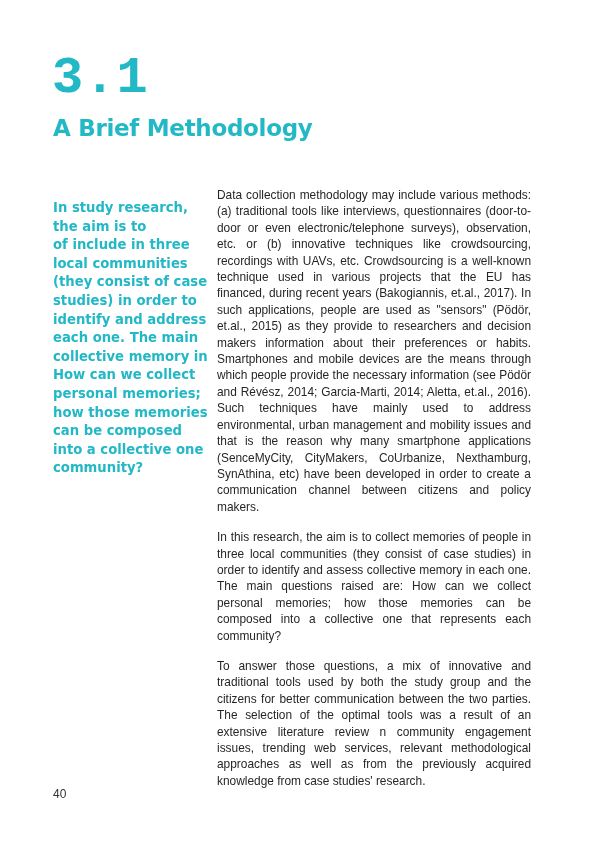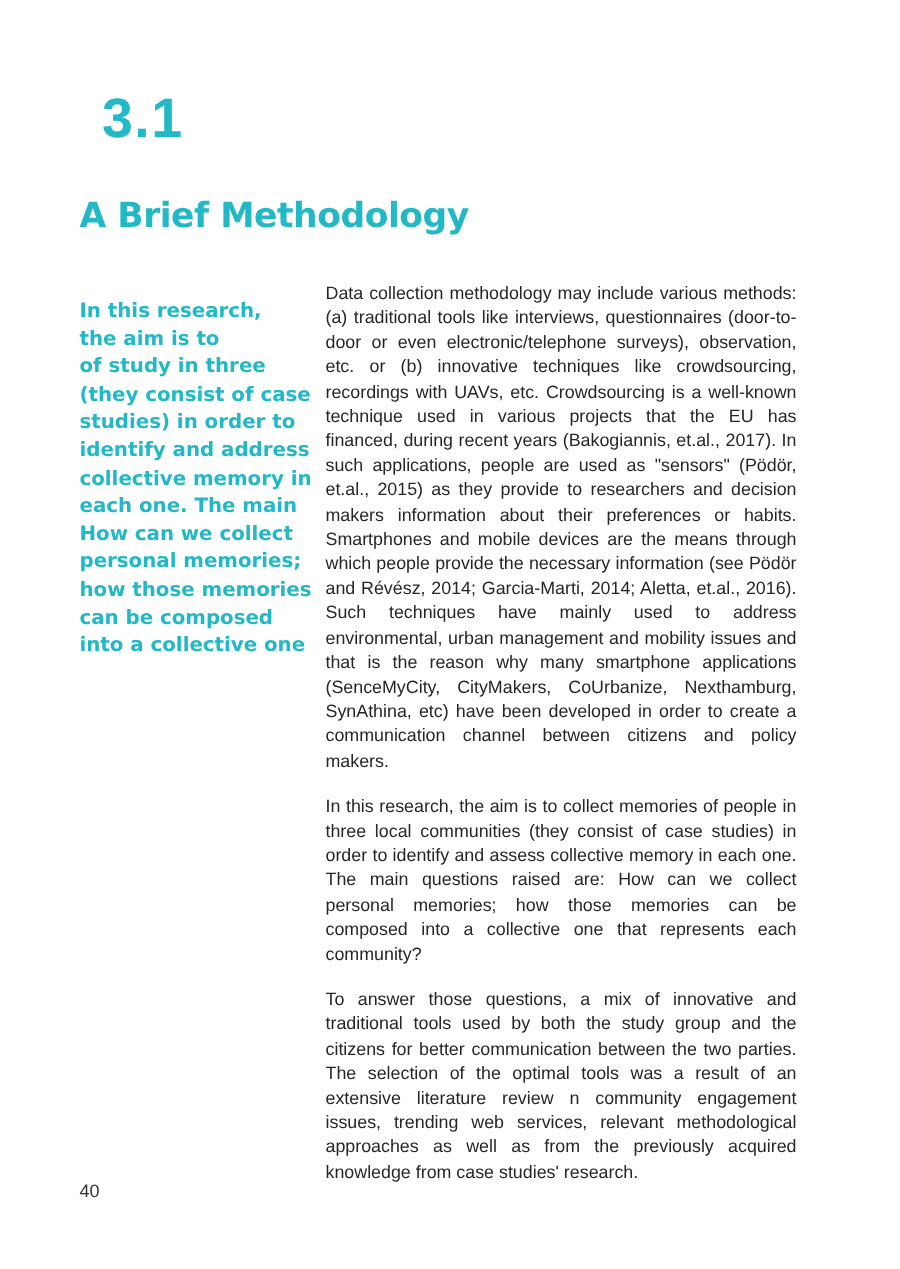--- a/index.html
+++ b/index.html
@@ -1,23 +1,23 @@
 <!DOCTYPE html>
 <html><head>
 <meta charset="utf-8">
 <style>
   html, body { margin: 0; padding: 0; background: #ffffff; }
   body { width: 600px; height: 846px; position: relative; overflow: hidden; font-family: "Liberation Sans", sans-serif; }
   .section-number {
-    position: absolute; left: 68px; top: 48px;
-    font-family: Liberation Sans, sans-serif; font-weight: bold;
-    font-size: 37px; line-height: 62px; color: #22b8c6; letter-spacing: 1px;
+    position: absolute; left: 52px; top: 48px;
+    font-family: Liberation Mono, monospace; font-weight: bold;
+    font-size: 52px; line-height: 62px; color: #22b8c6; letter-spacing: 1px;
   }
   .section-title {
-    position: absolute; left: 53px; top: 128px;
+    position: absolute; left: 53px; top: 112px;
     font-family: "DejaVu Sans", sans-serif; font-weight: bold;
     font-size: 23px; line-height: 32px; color: #22b8c6; letter-spacing: -0.3px;
   }
   .pull-quote {
     position: absolute; left: 53px; top: 199px; width: 150px;
     font-family: "DejaVu Sans", sans-serif; font-weight: bold;
     font-size: 13.2px; line-height: 18.6px; color: #22b8c6;
   }
   .pull-quote div { white-space: nowrap; }
   .body-col {
@@ -31,33 +31,35 @@
     font-family: "Liberation Sans", sans-serif; font-size: 12px; color: #333333;
   }
 </style>
 </head>
 <body>
 
 <div class="section-number">3.1</div>
 <div class="section-title">A Brief Methodology</div>
 
 <div class="pull-quote">
-  <div>In this research,</div>
+  <div>In study research,</div>
   <div>the aim is to</div>
-  <div>of study in three</div>
+  <div>of include in three</div>
+  <div>local communities</div>
   <div>(they consist of case</div>
   <div>studies) in order to</div>
   <div>identify and address</div>
+  <div>each one. The main</div>
   <div>collective memory in</div>
-  <div>each one. The main</div>
   <div>How can we collect</div>
   <div>personal memories;</div>
   <div>how those memories</div>
   <div>can be composed</div>
   <div>into a collective one</div>
+  <div>community?</div>
 </div>
 
 <div class="body-col">
   <p>Data collection methodology may include various methods: (a) traditional tools like interviews, questionnaires (door-to-door or even electronic/telephone surveys), observation, etc. or (b) innovative techniques like crowdsourcing, recordings with UAVs, etc. Crowdsourcing is a well-known technique used in various projects that the EU has financed, during recent years (Bakogiannis, et.al., 2017). In such applications, people are used as "sensors" (Pödör, et.al., 2015) as they provide to researchers and decision makers information about their preferences or habits. Smartphones and mobile devices are the means through which people provide the necessary information (see Pödör and Révész, 2014; Garcia-Marti, 2014; Aletta, et.al., 2016). Such techniques have mainly used to address environmental, urban management and mobility issues and that is the reason why many smartphone applications (SenceMyCity, CityMakers, CoUrbanize, Nexthamburg, SynAthina, etc) have been developed in order to create a communication channel between citizens and policy makers.</p>
   <p>In this research, the aim is to collect memories of people in three local communities (they consist of case studies) in order to identify and assess collective memory in each one. The main questions raised are: How can we collect personal memories; how those memories can be composed into a collective one that represents each community?</p>
   <p>To answer those questions, a mix of innovative and traditional tools used by both the study group and the citizens for better communication between the two parties. The selection of the optimal tools was a result of an extensive literature review n community engagement issues, trending web services, relevant methodological approaches as well as from the previously acquired knowledge from case studies' research.</p>
 </div>
 
 <div class="page-number">40</div>
 

